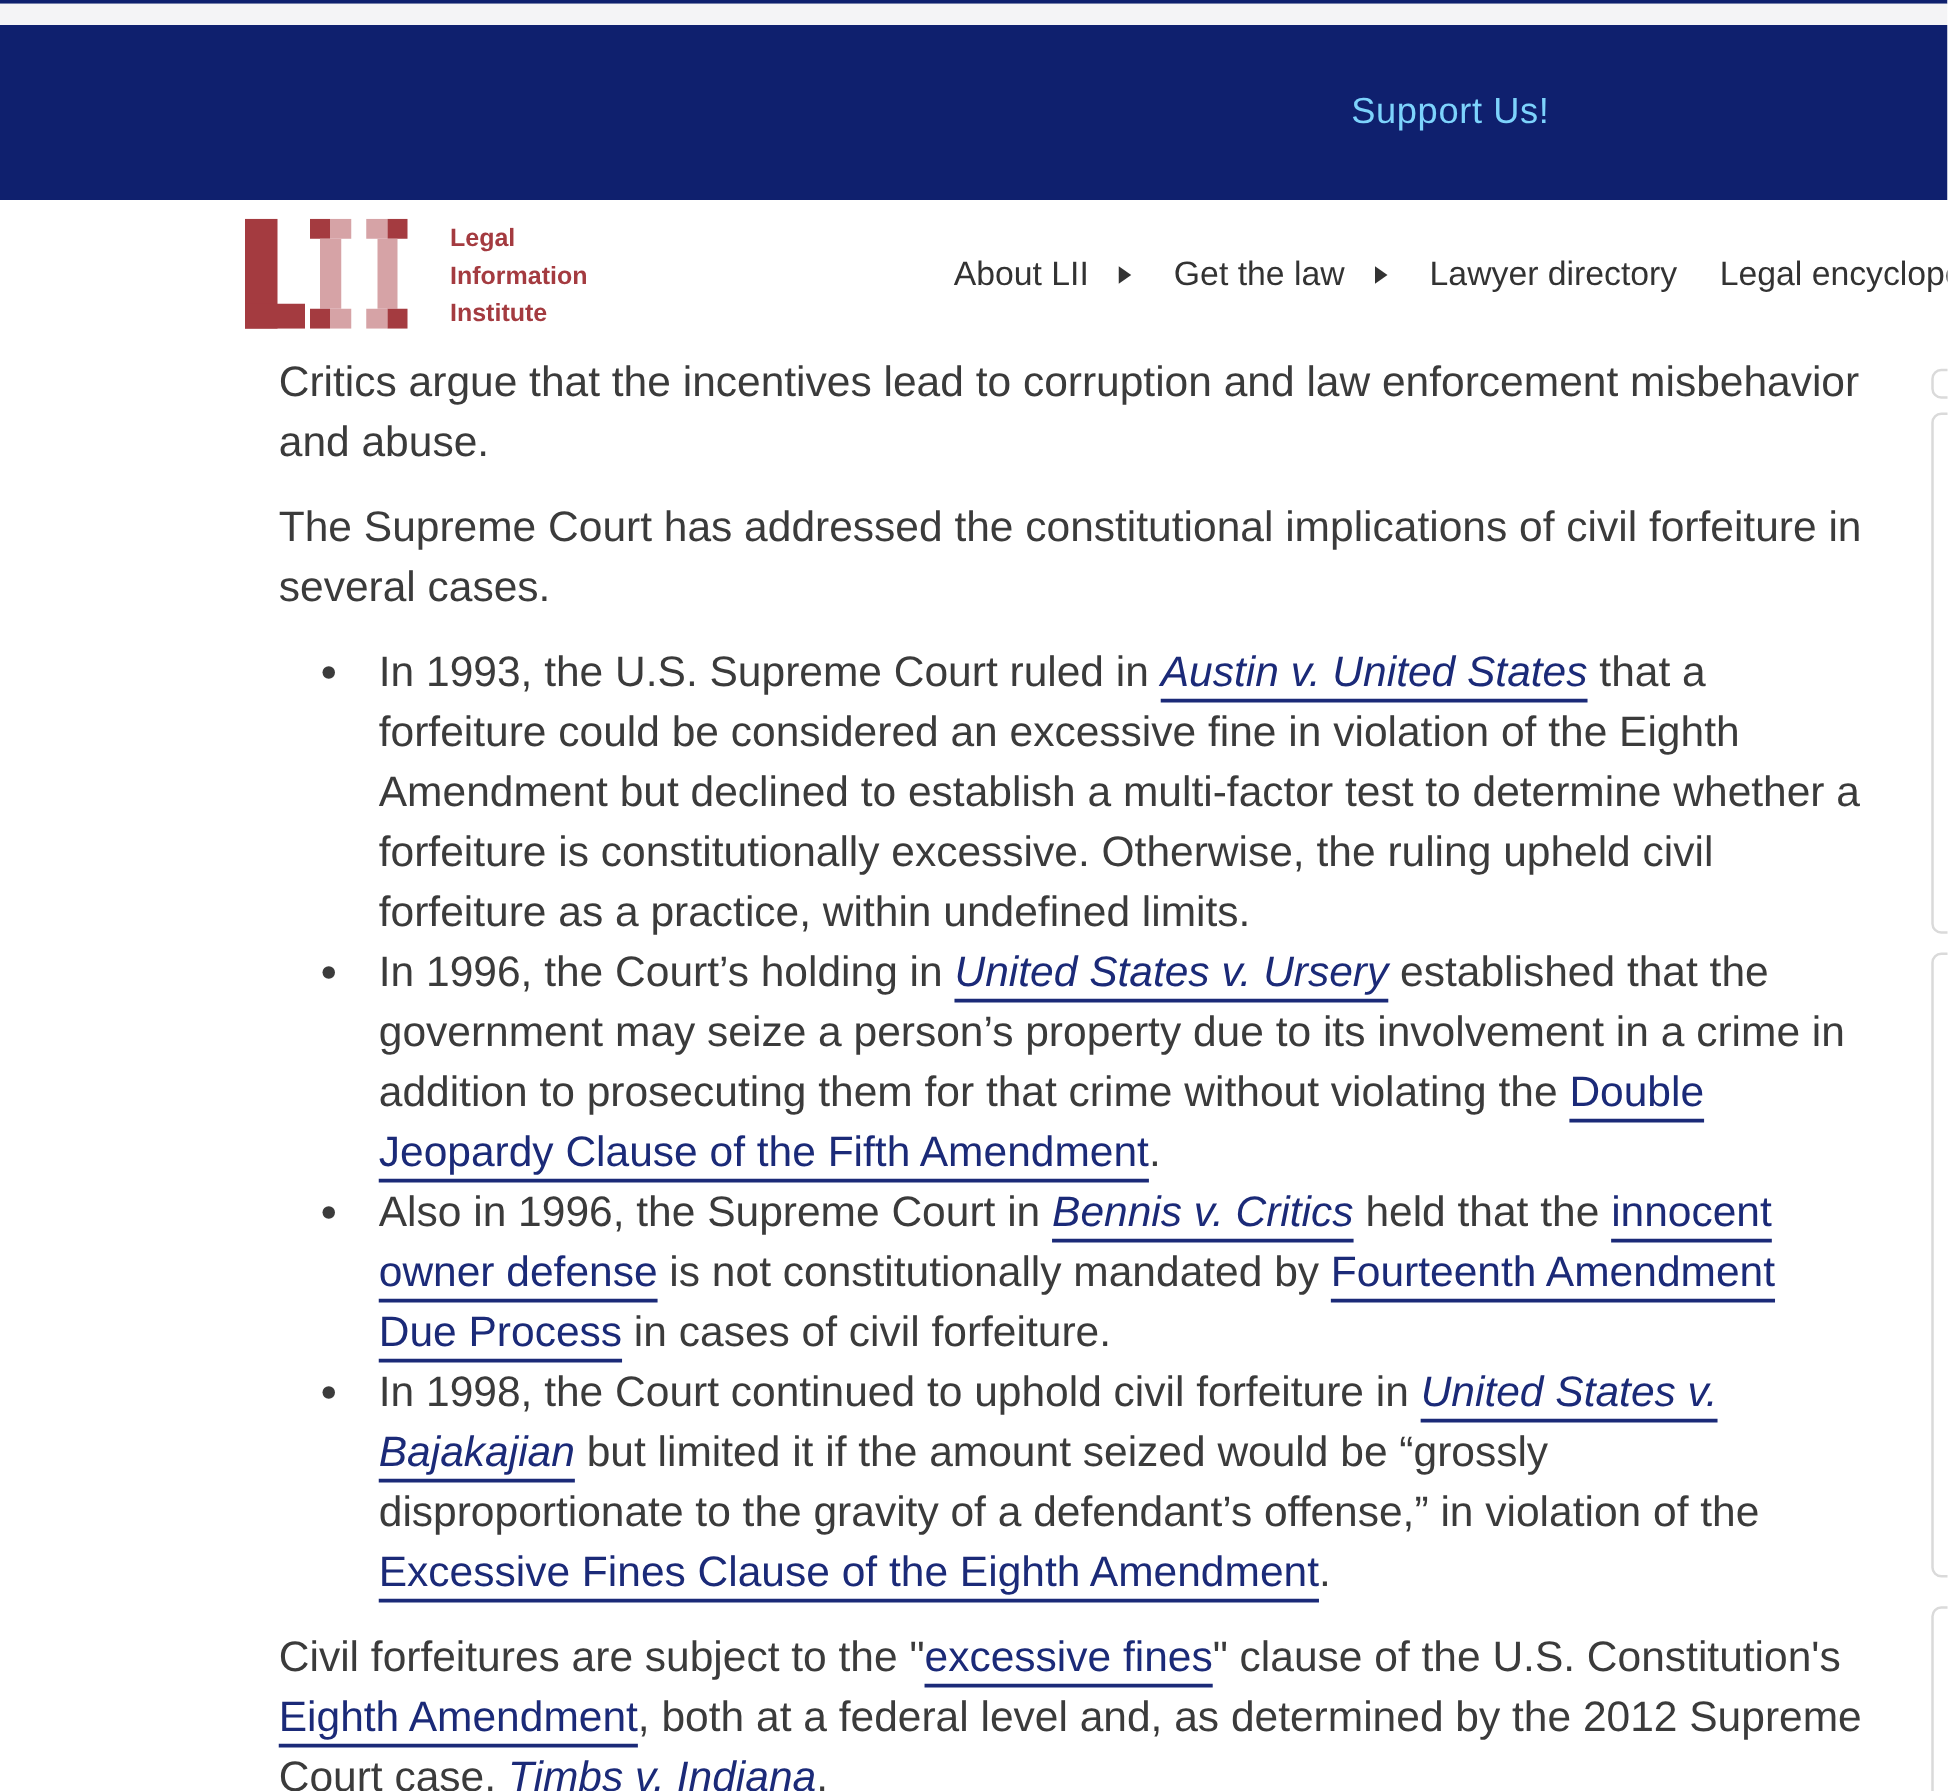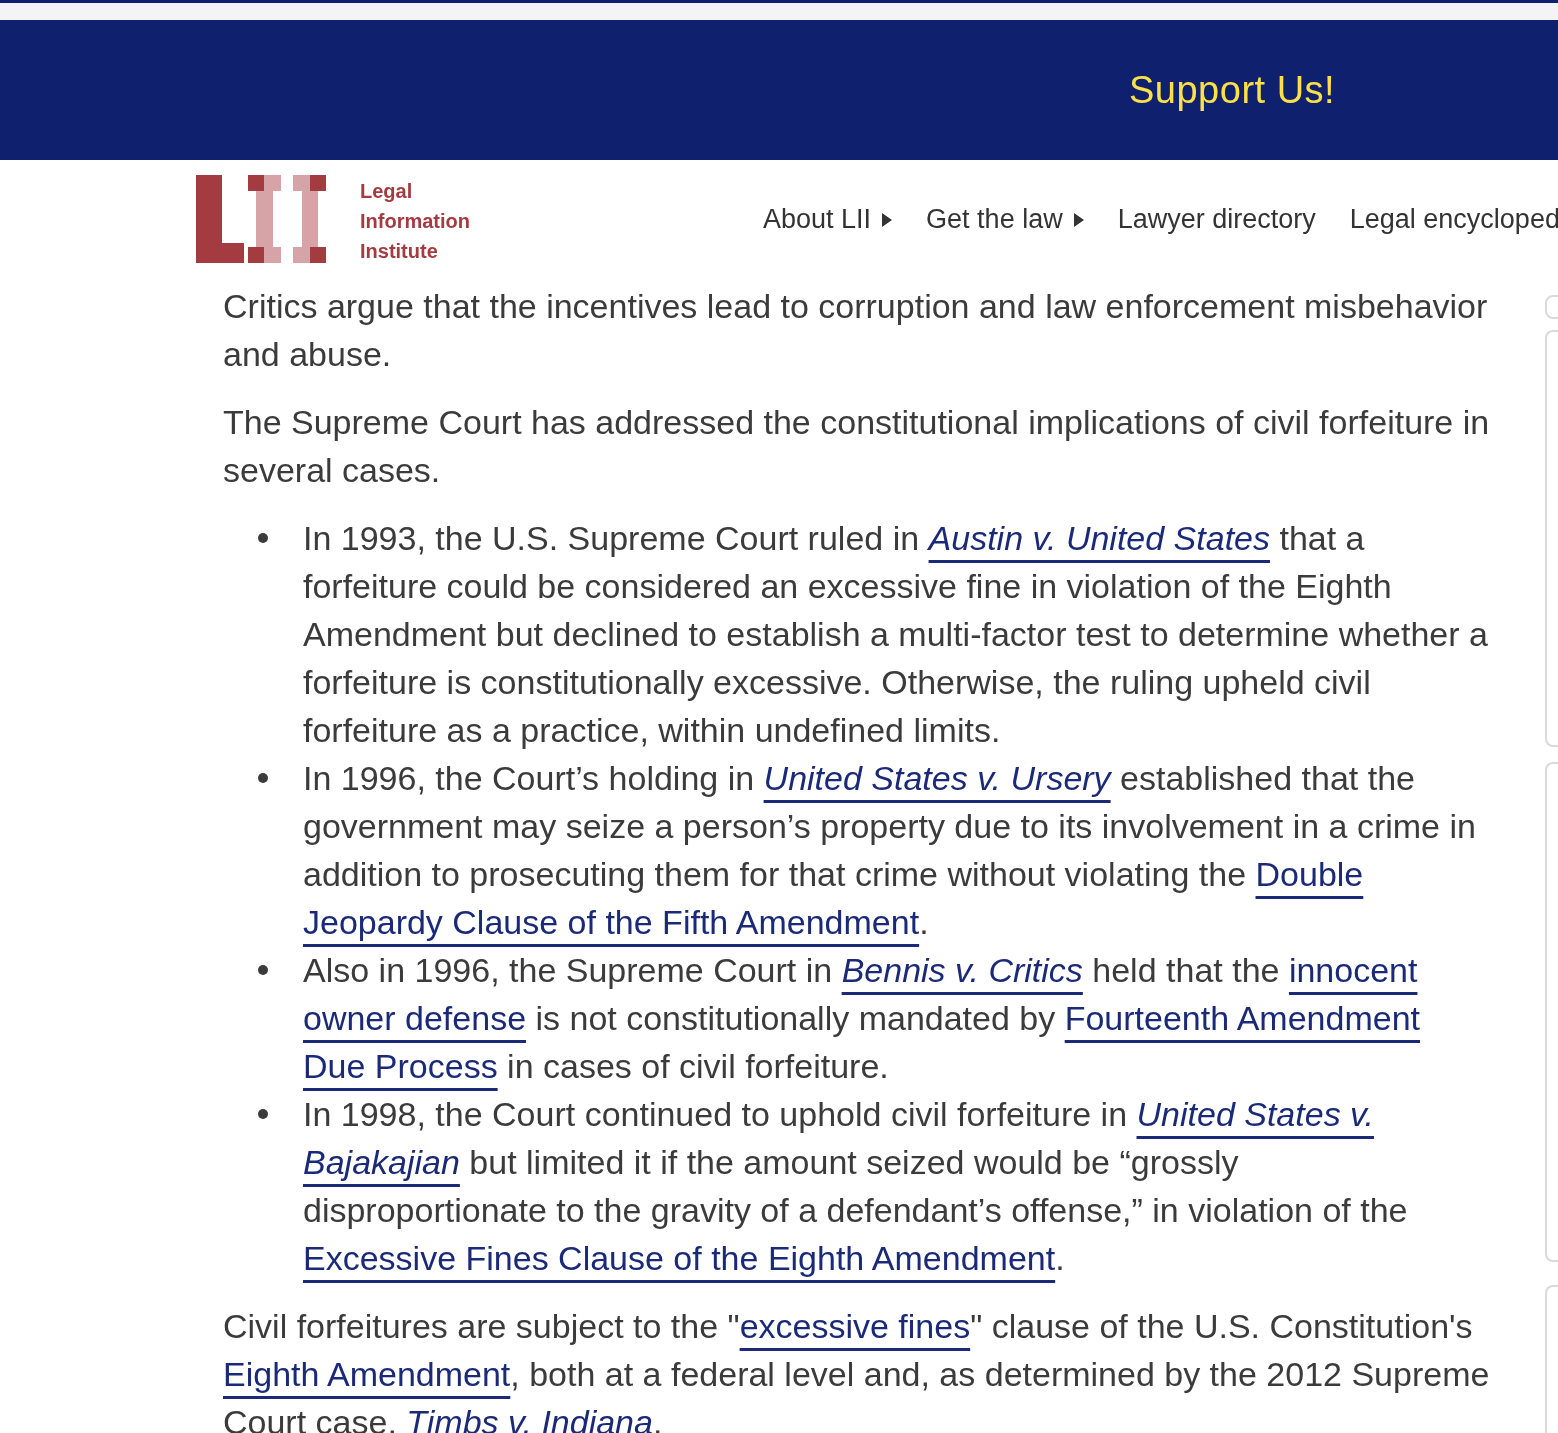--- a/index.html
+++ b/index.html
@@ -8,38 +8,38 @@
     width: 1558px; height: 1433px; overflow: hidden; position: relative;
     background: #ffffff;
     font-family: "Liberation Sans", "DejaVu Sans", sans-serif;
   }
 
   
   .top-edge   { height: 3px;  background: #0f206e; }
   .top-strip  { height: 17px; background: #f4f4f6; }
   .banner     { height: 140px; background: #0f206e; position: relative; }
   .support-link {
-    position: absolute; left: 1129px; top: 50%; transform: translateY(-50%);
-    color: #fde047; font-size: 38px; text-decoration: none; letter-spacing: 0.5px;
+    position: absolute; left: 1081px; top: 50%; transform: translateY(-50%);
+    color: #7dd3fc; font-size: 29px; text-decoration: none; letter-spacing: 0.5px;
   }
 
   
   .site-header { height: 120px; position: relative; background: #ffffff; }
   .logo-link { position: absolute; left: 196px; top: 15px; display: flex; text-decoration: none; }
   .logo-mark { display: block; }
   .logo-text {
     margin-left: 27px; padding-top: 1px;
     font-weight: bold; font-size: 20px; line-height: 30px; color: #a43b40;
   }
   .main-nav {
     position: absolute; left: 763px; top: 44px;
     display: flex; align-items: center; gap: 34px;
     font-size: 27px; white-space: nowrap;
   }
-  .nav-item { display: flex; align-items: center; gap: 11px; color: #333333; text-decoration: none; }
+  .nav-item { display: flex; align-items: center; gap: 24px; color: #333333; text-decoration: none; }
   .chev {
     width: 0; height: 0; display: inline-block;
     border-left: 10px solid #333333;
     border-top: 7px solid transparent; border-bottom: 7px solid transparent;
   }
 
   
   .main { padding: 2px 0 0 223px; }
   .main-col { width: 1268px; font-size: 34px; line-height: 48px; color: #3b3b3b; }
   .main-col p { margin: 0 0 20px 0; }

